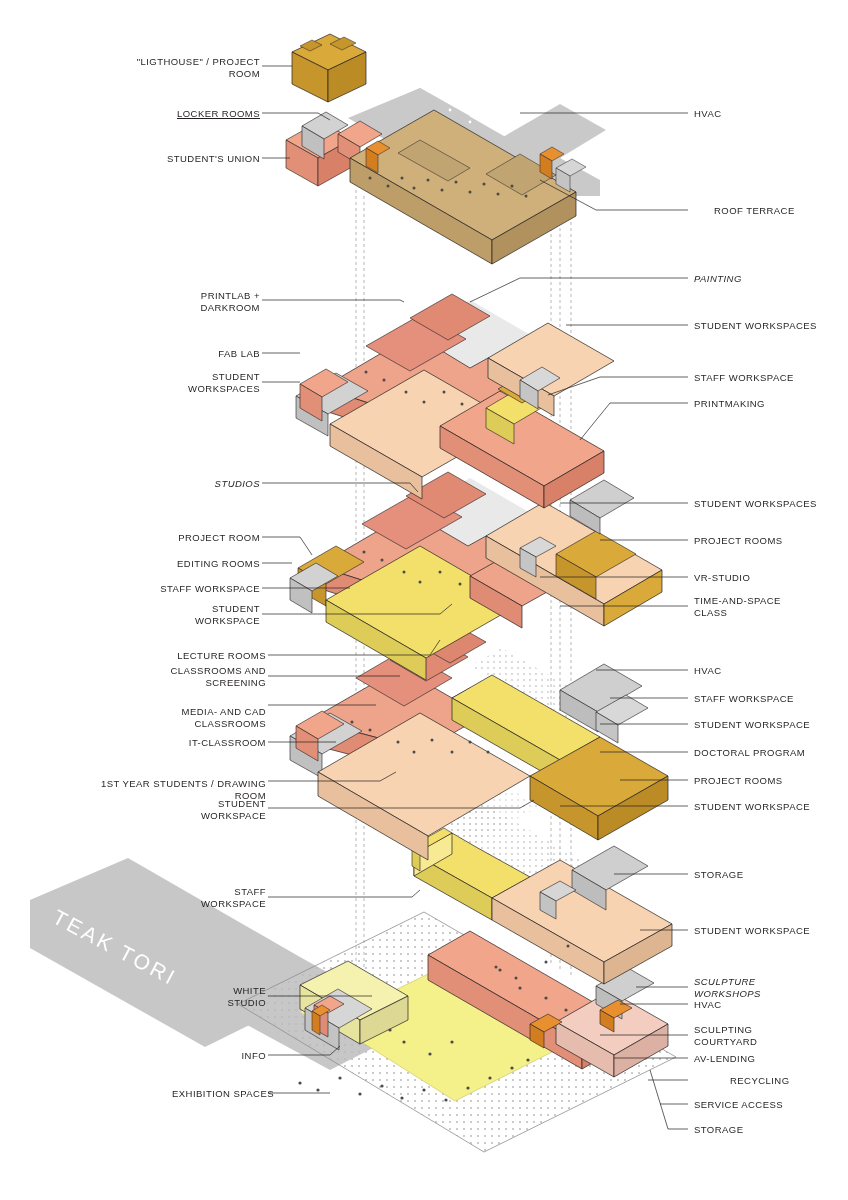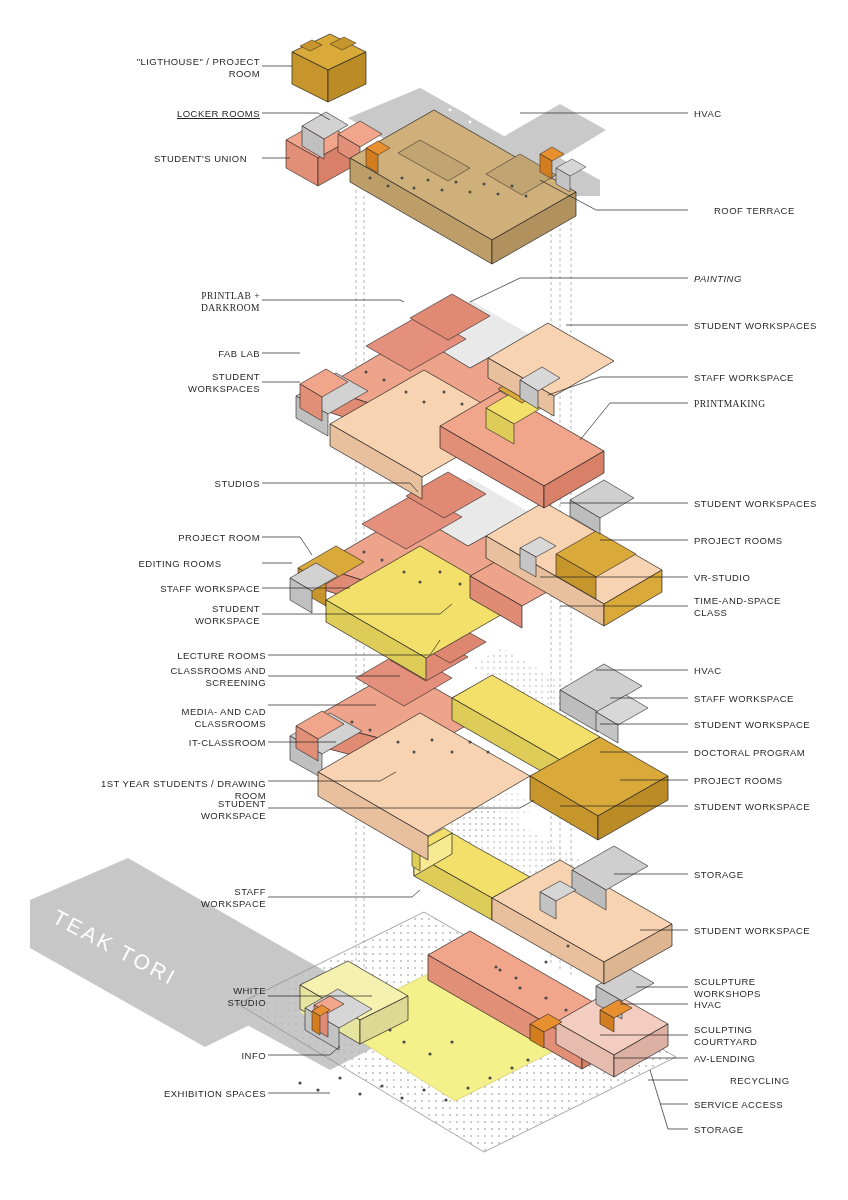--- a/index.html
+++ b/index.html
@@ -356,37 +356,37 @@
       <path class="leader" d="M688 1104 L660 1104"></path>
       <path class="leader" d="M688 1129 L668 1129 L650 1070"></path>
     </g>
   </svg>
 
   <div class="teak" style="left:60px;top:905px;transform:rotate(28deg);transform-origin:left top;">TEAK TORI</div>
 
   <div class="lbl r" style="left:80px;top:56px;width:180px;">"LIGTHOUSE" / PROJECT
 ROOM</div>
   <div class="lbl r" style="left:100px;top:108px;width:160px;text-decoration:underline;">LOCKER ROOMS</div>
-  <div class="lbl r" style="left:87px;top:153px;width:160px;">STUDENT'S UNION</div>
+  <div class="lbl r" style="left:100px;top:153px;width:160px;">STUDENT'S UNION</div>
   <div class="lbl l" style="left:694px;top:108px;width:150px;">HVAC</div>
   <div class="lbl l" style="left:694px;top:205px;width:150px;margin-left:20px;">ROOF TERRACE</div>
 
-  <div class="lbl r" style="left:100px;top:290px;width:160px;font-family:Liberation Serif, serif;">PRINTLAB +
+  <div class="lbl r" style="left:100px;top:290px;width:160px;">PRINTLAB +
 DARKROOM</div>
   <div class="lbl r" style="left:100px;top:348px;width:160px;">FAB LAB</div>
   <div class="lbl r" style="left:100px;top:371px;width:160px;">STUDENT
 WORKSPACES</div>
   <div class="lbl l" style="left:694px;top:273px;width:150px;font-style:italic;">PAINTING</div>
   <div class="lbl l" style="left:694px;top:320px;width:160px;">STUDENT WORKSPACES</div>
   <div class="lbl l" style="left:694px;top:372px;width:150px;">STAFF WORKSPACE</div>
-  <div class="lbl l" style="left:694px;top:398px;width:150px;font-family:Liberation Serif, serif;">PRINTMAKING</div>
-
-  <div class="lbl r" style="left:100px;top:478px;width:160px;">STUDIOS</div>
+  <div class="lbl l" style="left:694px;top:398px;width:150px;">PRINTMAKING</div>
+
+  <div class="lbl r" style="left:100px;top:478px;width:160px;font-style:italic;">STUDIOS</div>
   <div class="lbl r" style="left:100px;top:532px;width:160px;text-align:right;">PROJECT ROOM</div>
-  <div class="lbl r" style="left:100px;top:558px;width:160px;text-align:center;">EDITING ROOMS</div>
+  <div class="lbl r" style="left:100px;top:558px;width:160px;">EDITING ROOMS</div>
   <div class="lbl r" style="left:100px;top:583px;width:160px;">STAFF WORKSPACE</div>
   <div class="lbl r" style="left:100px;top:603px;width:160px;">STUDENT
 WORKSPACE</div>
   <div class="lbl l" style="left:694px;top:498px;width:160px;">STUDENT WORKSPACES</div>
   <div class="lbl l" style="left:694px;top:535px;width:150px;">PROJECT ROOMS</div>
   <div class="lbl l" style="left:694px;top:572px;width:150px;">VR-STUDIO</div>
   <div class="lbl l" style="left:694px;top:595px;width:150px;">TIME-AND-SPACE
 CLASS</div>
 
   <div class="lbl r" style="left:100px;top:650px;width:166px;">LECTURE ROOMS</div>
@@ -407,22 +407,22 @@
   <div class="lbl l" style="left:694px;top:801px;width:160px;">STUDENT WORKSPACE</div>
 
   <div class="lbl r" style="left:100px;top:886px;width:166px;">STAFF
 WORKSPACE</div>
   <div class="lbl l" style="left:694px;top:869px;width:150px;">STORAGE</div>
   <div class="lbl l" style="left:694px;top:925px;width:160px;">STUDENT WORKSPACE</div>
 
   <div class="lbl r" style="left:100px;top:985px;width:166px;">WHITE
 STUDIO</div>
   <div class="lbl r" style="left:100px;top:1050px;width:166px;">INFO</div>
-  <div class="lbl r" style="left:80px;top:1088px;width:186px;">EXHIBITION SPACES</div>
-  <div class="lbl l" style="left:694px;top:976px;width:150px;">SCULPTURE
+  <div class="lbl r" style="left:88px;top:1088px;width:186px;">EXHIBITION SPACES</div>
+  <div class="lbl l" style="left:694px;top:976px;width:150px;font-style:italic;">SCULPTURE
 WORKSHOPS</div>
   <div class="lbl l" style="left:694px;top:999px;width:150px;">HVAC</div>
   <div class="lbl l" style="left:694px;top:1024px;width:150px;">SCULPTING
 COURTYARD</div>
   <div class="lbl l" style="left:694px;top:1053px;width:150px;">AV-LENDING</div>
   <div class="lbl l" style="left:730px;top:1075px;width:150px;">RECYCLING</div>
   <div class="lbl l" style="left:694px;top:1099px;width:150px;">SERVICE ACCESS</div>
   <div class="lbl l" style="left:694px;top:1124px;width:150px;">STORAGE</div>
 
 </div>

